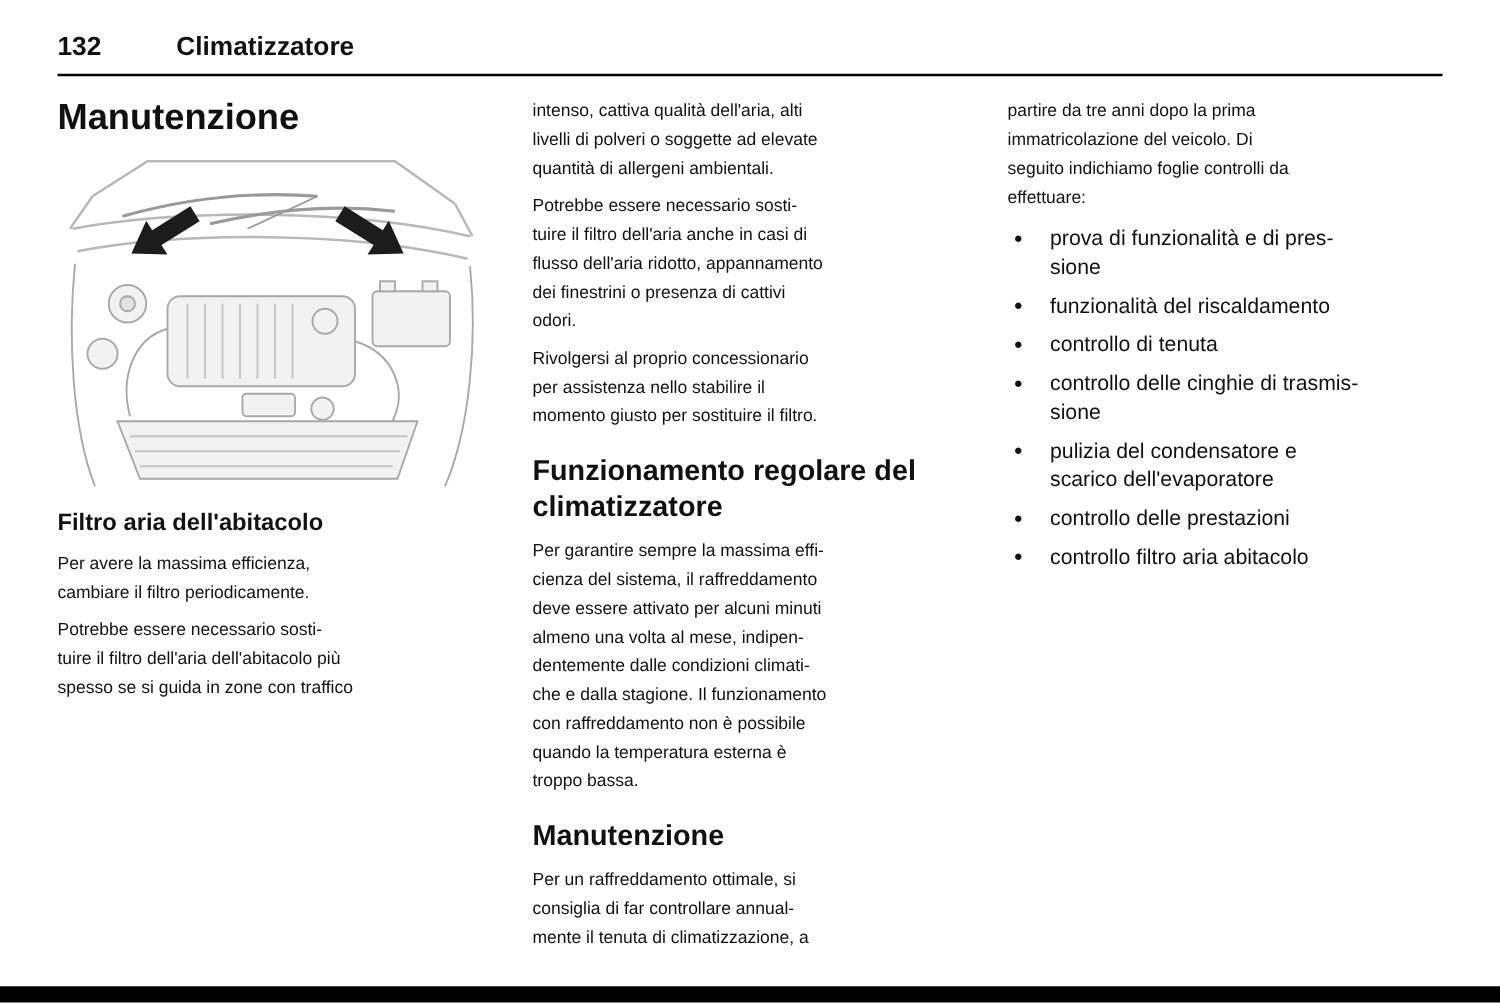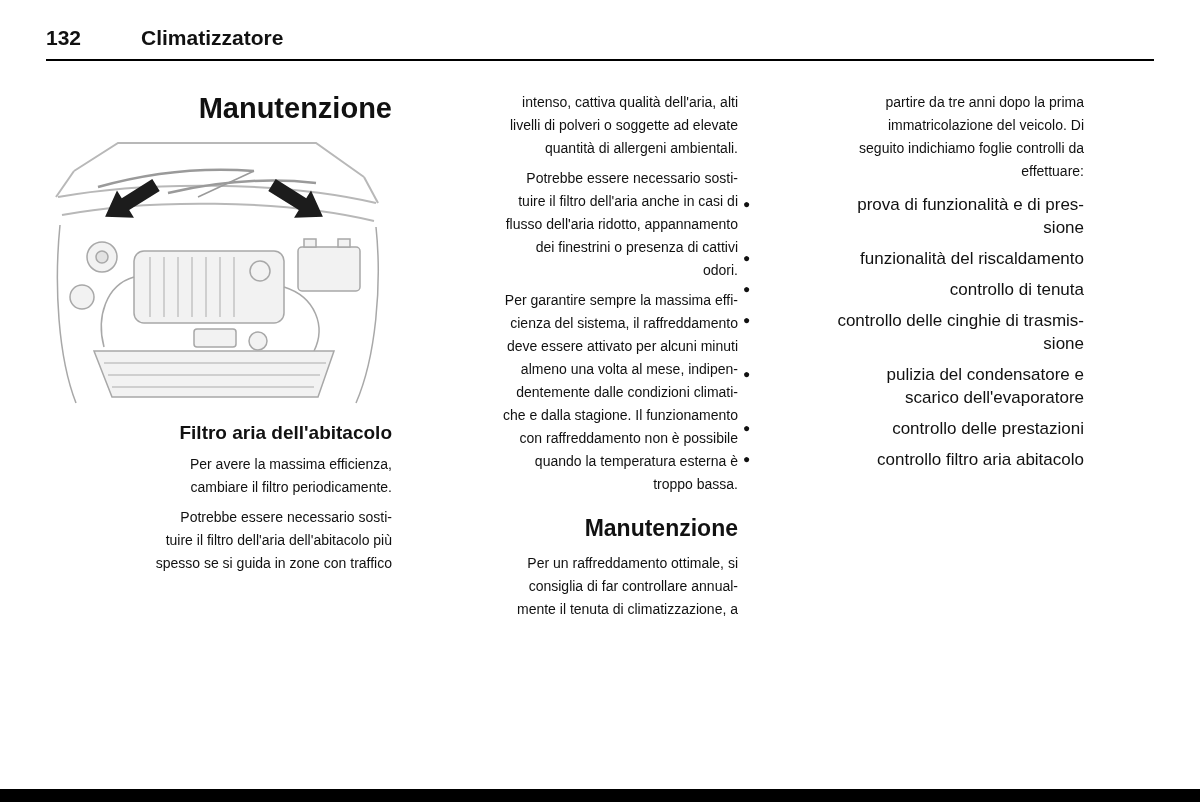--- a/index.html
+++ b/index.html
@@ -9,21 +9,21 @@
     font-family:"Liberation Sans","DejaVu Sans",sans-serif;
     color:#111; position:relative; overflow:hidden;
   }
   .page { position:absolute; inset:0; padding:26px 46px 0 46px; }
 
   .header { display:flex; align-items:flex-end; }
   .page-number { font-size:21px; font-weight:bold; width:95px; }
   .chapter { font-size:21px; font-weight:bold; }
   .header-rule { border:none; border-top:2px solid #000; margin-top:9px; }
 
-  .columns { display:flex; margin-top:30px;text-align:right; }
+  .columns { display:flex; gap:34px; margin-top:16px; }
   .col { width:346px; flex:0 0 auto; }
 
   .h-main  { font-size:29px; line-height:34px; font-weight:bold; margin-bottom:10px; white-space:pre-line; }
   .h-sect  { font-size:23px; line-height:29px; font-weight:bold; margin-bottom:9px; white-space:pre-line; }
   .h-sect.spaced { margin-top:18px; }
   .h-sub   { font-size:19px; line-height:24px; font-weight:bold; margin-top:14px; margin-bottom:8px; }
 
   .para { font-size:14px; line-height:23px; white-space:pre-line; }
   .para + .para { margin-top:7px; }
 
@@ -104,20 +104,25 @@
 
     <div class="col">
       <div class="para">intenso, cattiva qualità dell'aria, alti
 livelli di polveri o soggette ad elevate
 quantità di allergeni ambientali.</div>
       <div class="para">Potrebbe essere necessario sosti-
 tuire il filtro dell'aria anche in casi di
 flusso dell'aria ridotto, appannamento
 dei finestrini o presenza di cattivi
 odori.</div>
+      <div class="para">Rivolgersi al proprio concessionario
+per assistenza nello stabilire il
+momento giusto per sostituire il filtro.</div>
+      <div class="h-sect spaced">Funzionamento regolare del
+climatizzatore</div>
       <div class="para">Per garantire sempre la massima effi-
 cienza del sistema, il raffreddamento
 deve essere attivato per alcuni minuti
 almeno una volta al mese, indipen-
 dentemente dalle condizioni climati-
 che e dalla stagione. Il funzionamento
 con raffreddamento non è possibile
 quando la temperatura esterna è
 troppo bassa.</div>
       <div class="h-sect spaced">Manutenzione</div>

